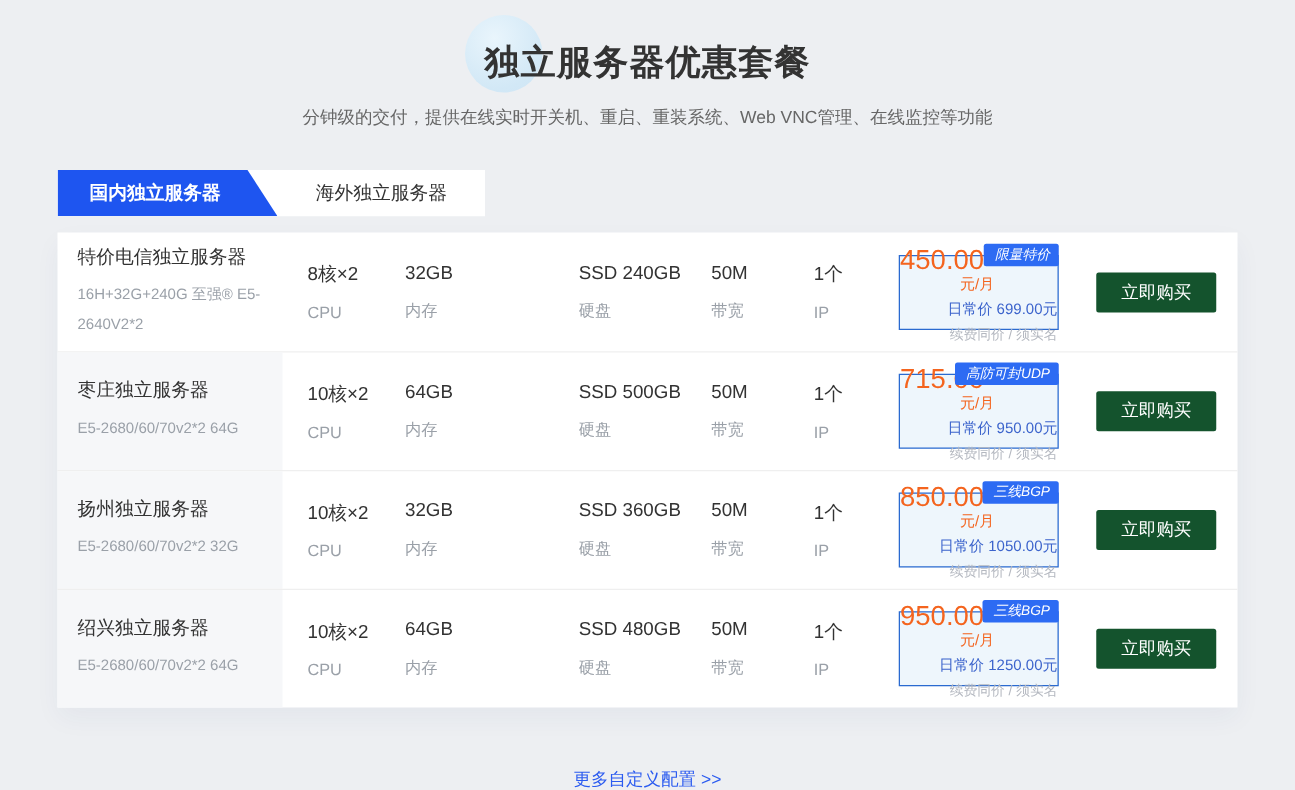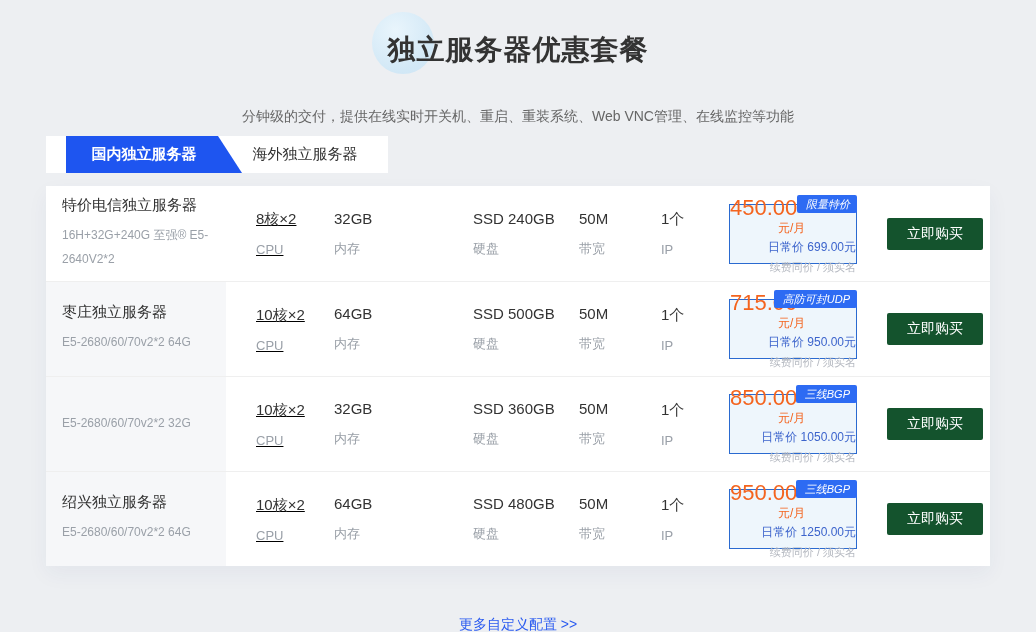--- a/index.html
+++ b/index.html
@@ -11,31 +11,31 @@
     overflow:hidden;
   }
   
   .hero { position:relative; text-align:center; padding-top:31px; }
   .hero-circle {
     position:absolute; left:372px; top:12px; width:62px; height:62px;
     border-radius:50%;
     background:radial-gradient(circle at 38% 30%, #e9f5fc 0%, #d2e8f6 70%, #cfe5f5 100%);
   }
   .hero-title { position:relative; font-size:28px; font-weight:bold; color:#333; letter-spacing:1px; }
-  .hero-subtitle { position:relative; margin-top:39px; font-size:14px; color:#666; }
+  .hero-subtitle { position:relative; margin-top:16px; font-size:14px; color:#666; }
 
   
   .tabs { position:absolute; left:46px; top:136px; width:342px; height:37px; background:#fff; }
   .tab-active {
     position:absolute; left:0; top:0; height:100%; width:176px;
     background:#1e55f0;
     clip-path:polygon(0 0, calc(100% - 24px) 0, 100% 100%, 0 100%);
     color:#fff; font-weight:bold; font-size:15px;
     display:flex; align-items:center; justify-content:center;
-    padding-right:20px; cursor:pointer; z-index:2;margin-left:20px;
+    padding-right:20px; cursor:pointer; z-index:2;
   }
   .tab-inactive {
     position:absolute; left:176px; right:0; top:0; height:100%;
     display:flex; align-items:center; justify-content:center;
     font-size:15px; color:#333; cursor:pointer; z-index:1;
   }
 
   
   .card {
     position:absolute; left:46px; top:186px; width:944px;
@@ -48,21 +48,21 @@
   .cell-name {
     width:180px; height:100%; padding:0 12px 0 16px;
     display:flex; flex-direction:column; justify-content:center; flex:none;
   }
   .plan-name { font-size:15px; color:#333; margin-bottom:9px; }
   .plan-spec { font-size:12px; color:#9aa0a8; line-height:1.95; }
 
   .cell { display:flex; flex-direction:column; flex:none; }
   .cell .val { font-size:15px; color:#333; margin-bottom:13px; }
   .cell .lab { font-size:13px; color:#9aa0a8; }
-  .c-cpu { margin-left:30px; width:78px;text-decoration:underline; }
+  .c-cpu { margin-left:20px; width:78px; }
   .c-mem { width:139px; }
   .c-disk { width:106px; }
   .c-bw { width:82px; }
   .c-ip { width:68px; }
 
   .price-box {
     position:relative; width:128px; height:60px; flex:none;
     border:1px solid #2a6ad0; background:#eef6fc;
     display:flex; flex-direction:column; align-items:flex-end; justify-content:center;
   }
@@ -173,20 +173,21 @@
         <span class="price-unit">元/月</span>
       </div>
       <div class="daily">日常价 950.00元</div>
       <div class="renew">续费同价 / 须实名</div>
     </div>
     <button class="buy-btn">立即购买</button>
   </div>
 
   <div class="row shaded">
     <div class="cell-name">
+      <div class="plan-name">扬州独立服务器</div>
       <div class="plan-spec">E5-2680/60/70v2*2 32G</div>
     </div>
     <div class="cell c-cpu">
       <span class="val">10核×2</span>
       <span class="lab">CPU</span>
     </div>
     <div class="cell c-mem">
       <span class="val">32GB</span>
       <span class="lab">内存</span>
     </div>

